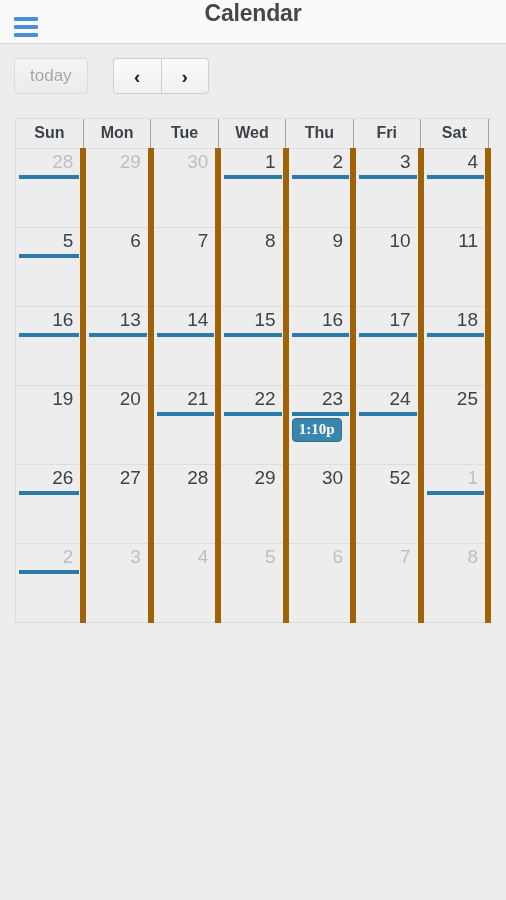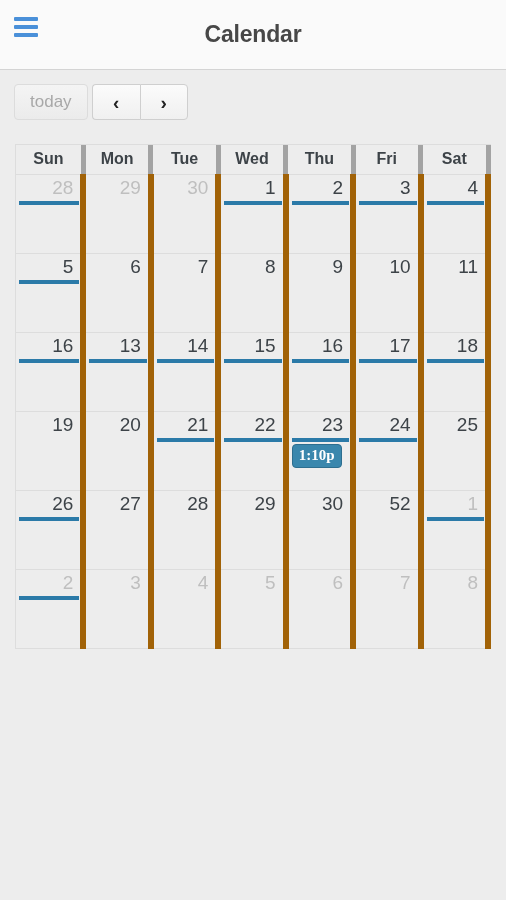--- a/index.html
+++ b/index.html
@@ -8,25 +8,24 @@
     width: 506px;
     height: 900px;
     background: #ededed;
     font-family: "Liberation Sans", sans-serif;
     -webkit-font-smoothing: antialiased;
   }
 
   
   .navbar {
     position: relative;
-    height: 70px;
+    height: 44px;
     background: #fafafa;
     border-bottom: 1px solid #d4d4d4;
     display: flex;
-    align-items: center;
   }
   .hamburger {
     position: absolute;
     left: 14px;
     top: 17px;
     width: 24px;
     height: 20px;
     display: flex;
     flex-direction: column;
     justify-content: space-between;
@@ -59,21 +58,21 @@
   }
   .cal-title {
     font-size: 24px;
     font-weight: bold;
     color: #3d4348;
     letter-spacing: -0.3px;
   }
   .toolbar-right {
     display: flex;
     align-items: center;
-    gap: 4px;
+    gap: 25px;
     border-radius: 11px;
   }
   .btn {
     background: linear-gradient(to bottom, #fbfbfb 0%, #f0f0f0 100%);
     border: 1px solid #cfcfcf;
     border-radius: 4px;
     color: #5a5a5a;
     font-family: "Liberation Sans", sans-serif;
     cursor: pointer;
   }
@@ -120,21 +119,21 @@
     width: 100%;
     border-collapse: collapse;
     table-layout: fixed;
   }
   table.cal th {
     height: 29px;
     font-size: 16px;
     font-weight: bold;
     color: #3d4348;
     text-align: center;
-    border-right: 5px solid #a3a3a3;
+    border-right: 1px solid #a3a3a3;
     border-bottom: 1px solid #dddddd;
     background: #ededed;
     vertical-align: middle;
   }
   table.cal td {
     height: 79px;
     border-right: 6px solid #a16207;
     border-bottom: 1px solid #dddddd;
     vertical-align: top;
     background: #ededed;

